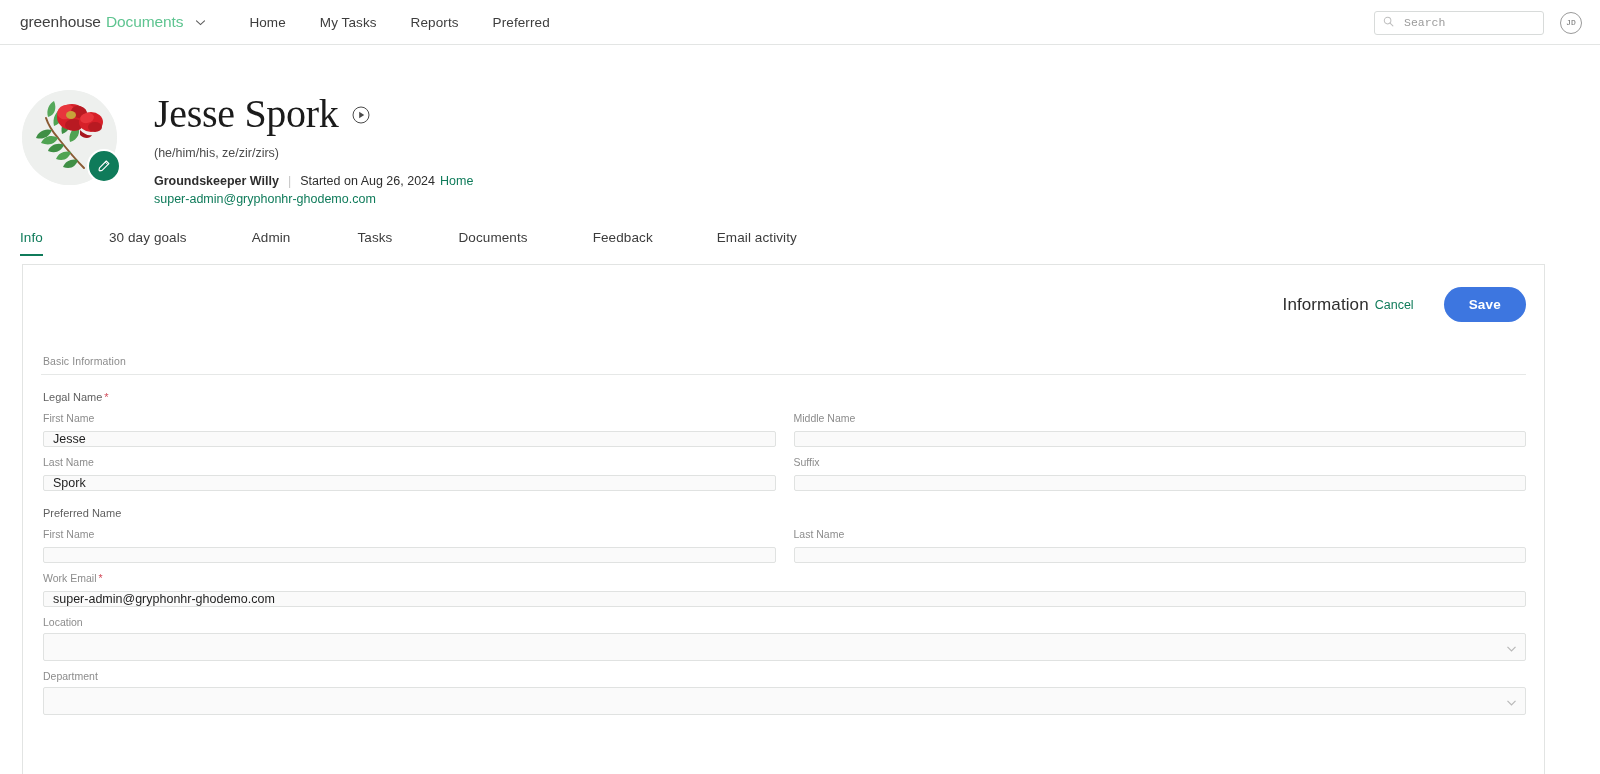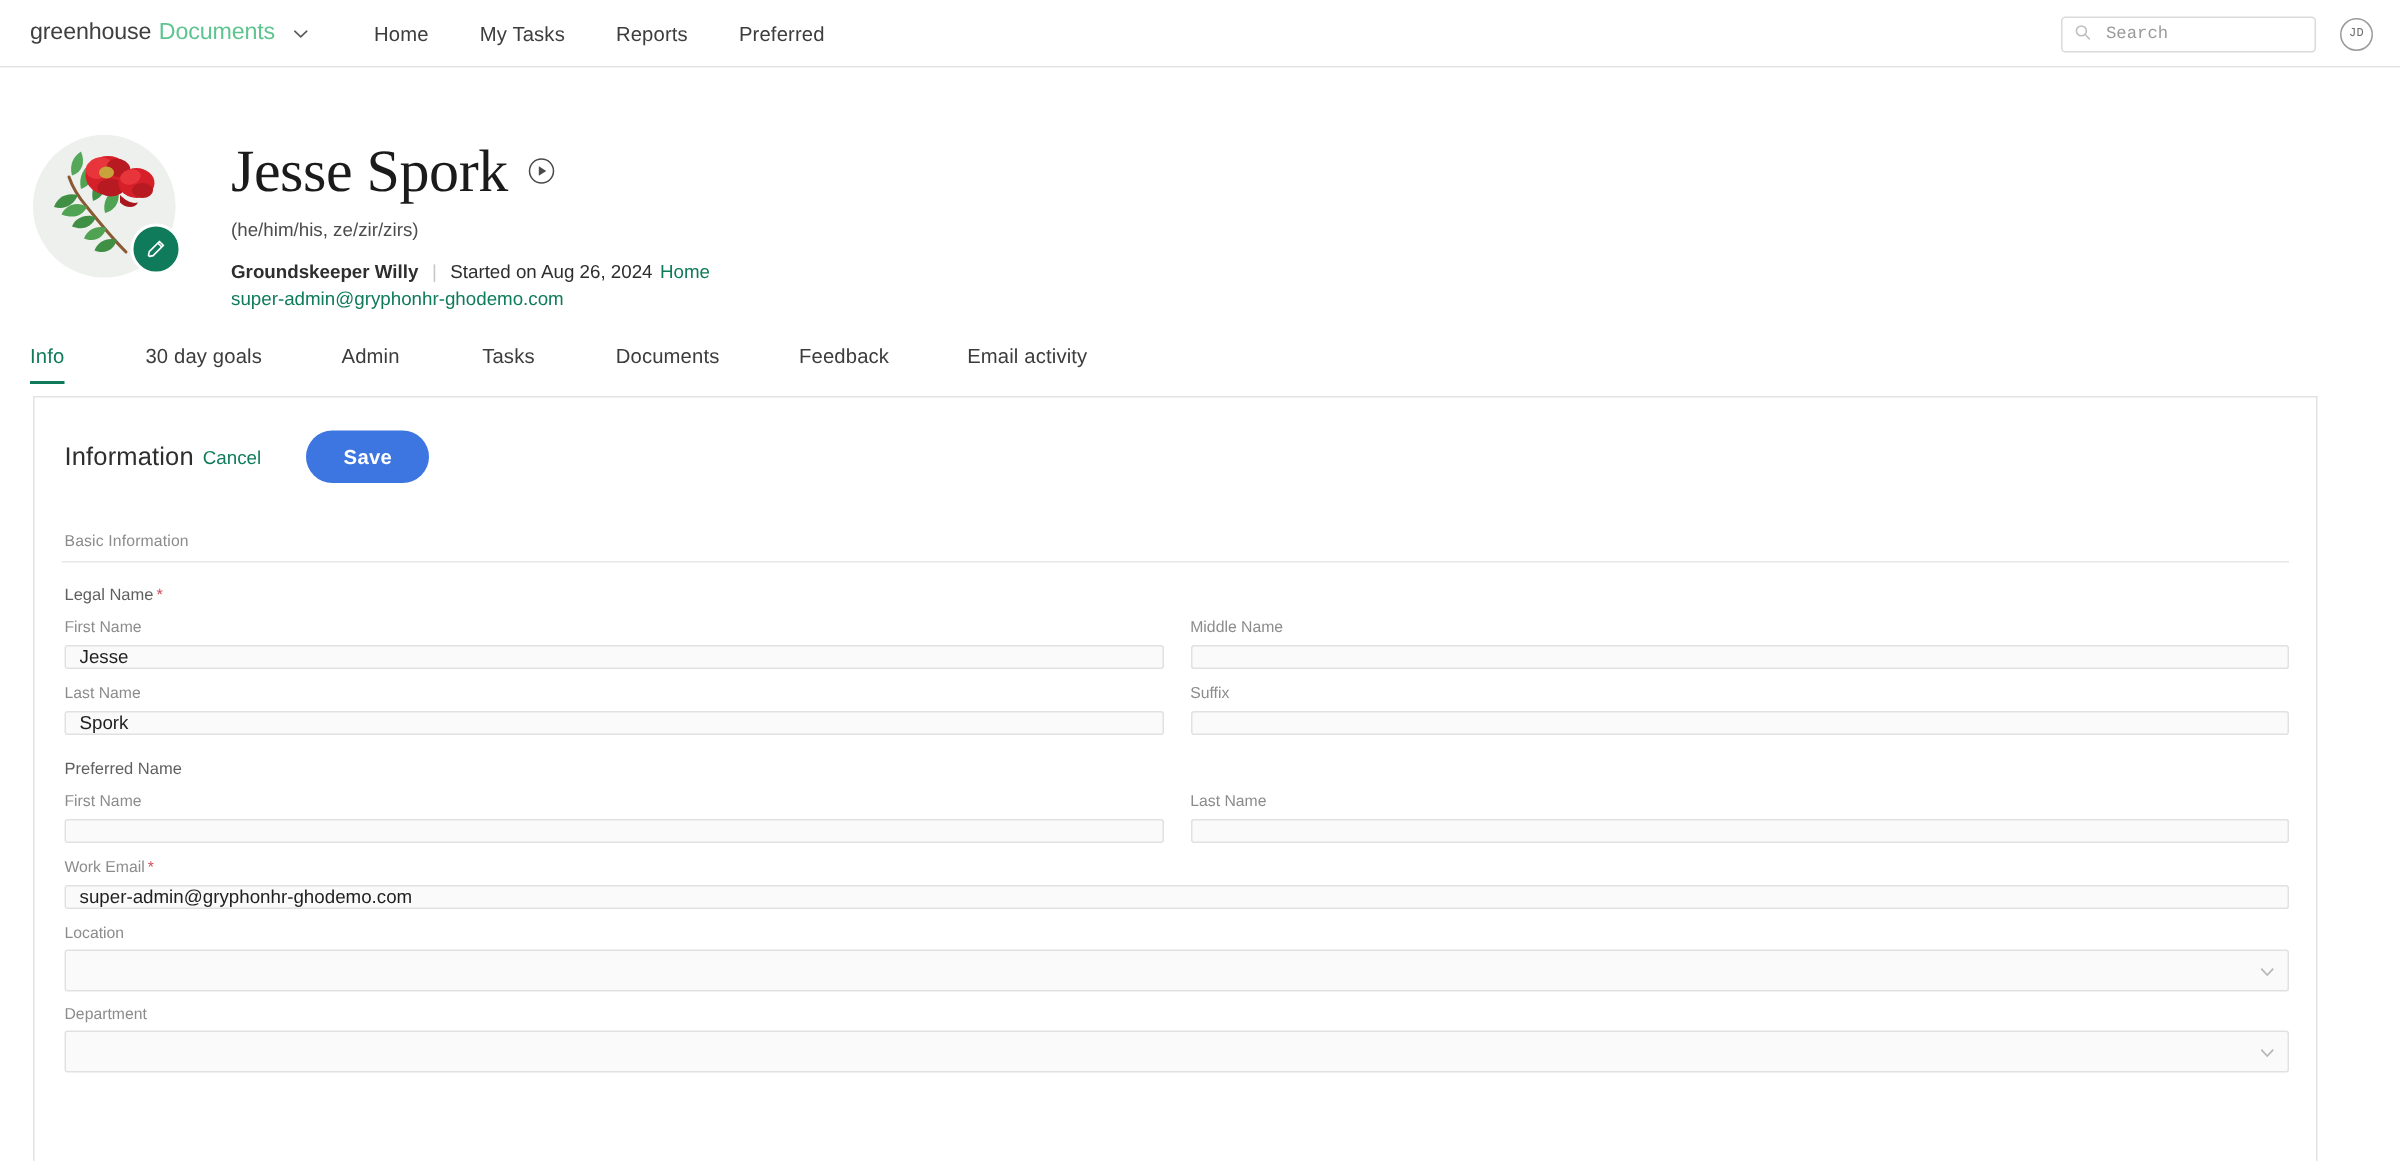--- a/index.html
+++ b/index.html
@@ -187,21 +187,21 @@
     text-decoration: none;
     cursor: pointer;
   }
 
   
   .tabs {
     margin-top: 24px;
     padding-left: 20px;
     display: flex;
     align-items: flex-end;
-    gap: 0;
+    gap: 12px;
   }
   .tab {
     font-size: 13.5px;
     color: #3c3c3c;
     padding: 0 0 9px 0;
     margin-right: 0;
     cursor: pointer;
     border-bottom: 2px solid transparent;
     letter-spacing: .1px;
   }
@@ -216,21 +216,21 @@
     border: 1px solid #e2e4e3;
     border-bottom: none;
     background: #fff;
     padding: 22px 18px 0 18px;
     height: 514px;
     overflow: hidden;
   }
   .card-head {
     display: flex;
     align-items: center;
-    justify-content: flex-start;
+    justify-content: flex-end;
     padding: 0 0 0 2px;
   }
   .card-title {
     font-size: 17px;
     color: #2e2e2e;
     font-weight: 400;
     margin: 0;
     letter-spacing: .1px;
   }
   .card-actions {

